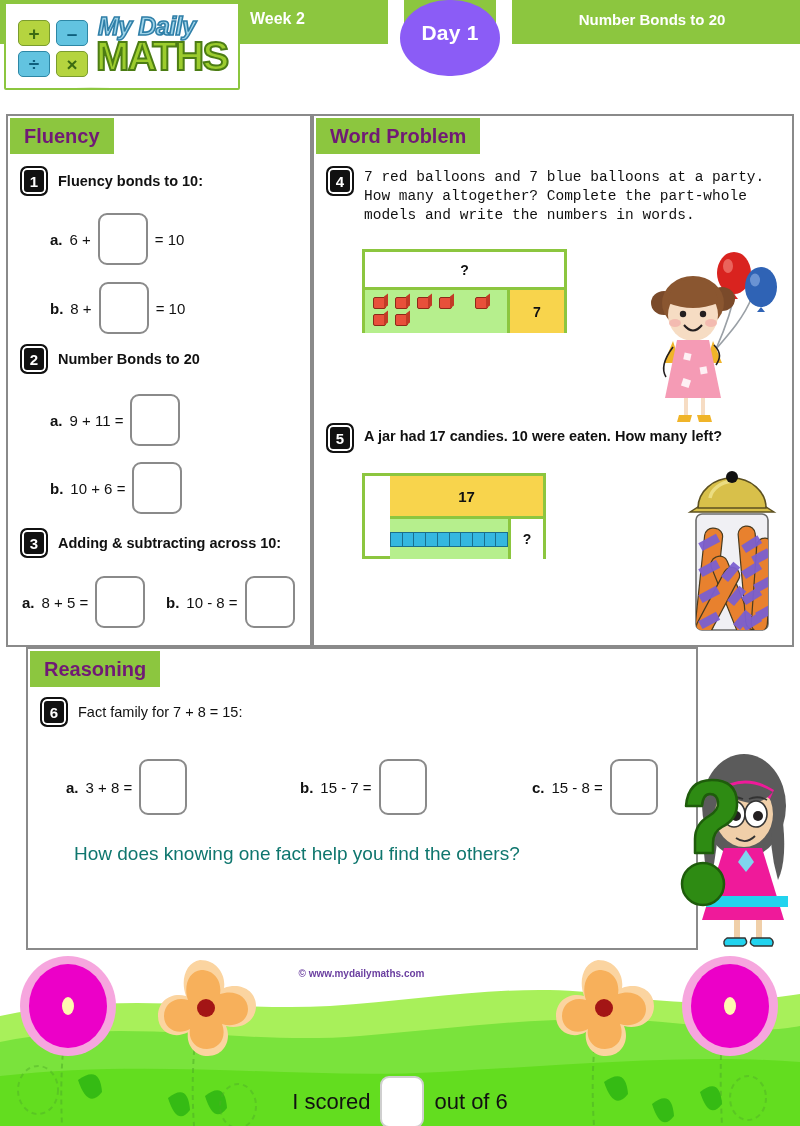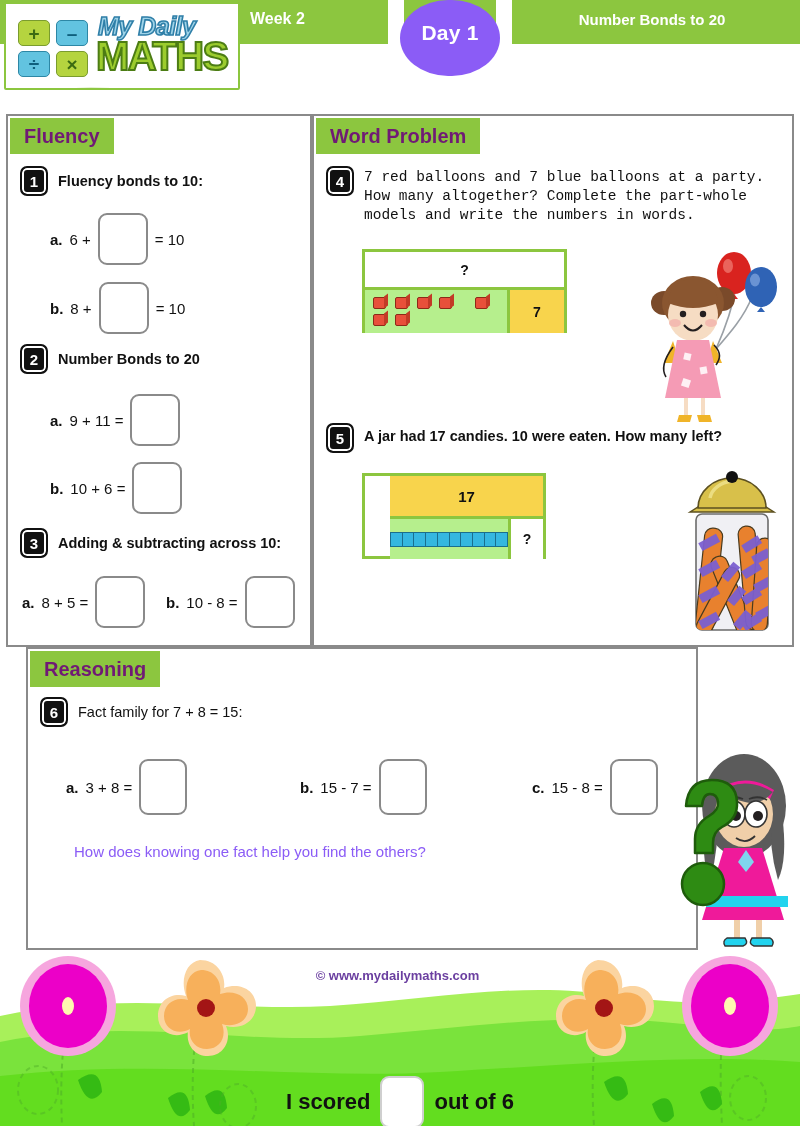--- a/index.html
+++ b/index.html
@@ -94,24 +94,24 @@
   .tenrod { display:flex; border:1.5px solid #1a6e8e; background:#35b7e0; height:15px; }
   .tenrod i { flex:1; border-right:1px solid #1a6e8e; }
   .tenrod i:last-child { border-right:none; }
 
   
   .illus { position:absolute; }
 
   
   .footer { position:absolute; left:0; top:950px; width:800px; height:176px; overflow:hidden; background:#fff; }
   .copy { position:absolute; left:0; top:18px; width:723px; text-align:center;
-          color:#6b3fa0; font-size:13px; font-weight:bold; z-index:6;margin-left:36px; }
+          color:#6b3fa0; font-size:10px; font-weight:bold; z-index:6; }
   .score { position:absolute; left:0; top:126px; width:800px; z-index:7;
            display:flex; align-items:center; justify-content:center; gap:10px; }
-  .score span { font-size:22px; font-weight:bold; color:#111; }
+  .score span { font-size:22px; font-weight:normal; color:#111; }
   .score .sbox { width:44px; height:52px; background:#fff; border:2.5px solid #cfcfcf; border-radius:9px; }
 </style>
 </head>
 <body>
 
 <div class="page">
 
   <div class="header">
     <div class="hdr-bar"></div>
     <div class="hdr-gapL"></div>
@@ -368,21 +368,21 @@
         <b>b.</b>
         <span>15 - 7 =</span>
         <div class="abox" style="width:48px;height:56px;"></div>
       </div>
       <div class="eqline" style="left:504px; top:110px;">
         <b>c.</b>
         <span>15 - 8 =</span>
         <div class="abox" style="width:48px;height:56px;"></div>
       </div>
 
-      <div style="position:absolute; left:46px; top:194px; font-size:15px; color:#8b5cf6;">How does knowing one fact help you find the others?</div>
+      <div style="position:absolute; left:46px; top:194px; font-size:19px; color:#0f766e;">How does knowing one fact help you find the others?</div>
 
       <div class="illus" style="left:644px; top:95px;">
         <svg width="130" height="205" viewBox="0 0 130 205">
 
           <ellipse cx="72" cy="62" rx="42" ry="52" fill="#5b5b5b"></ellipse>
           <path d="M34,70 q-6,45 4,66 q10,-34 6,-66 z" fill="#5b5b5b"></path>
           <path d="M110,70 q6,45 -4,66 q-10,-34 -6,-66 z" fill="#5b5b5b"></path>
 
           <ellipse cx="72" cy="70" rx="29" ry="33" fill="#f0cfa9"></ellipse>
 

